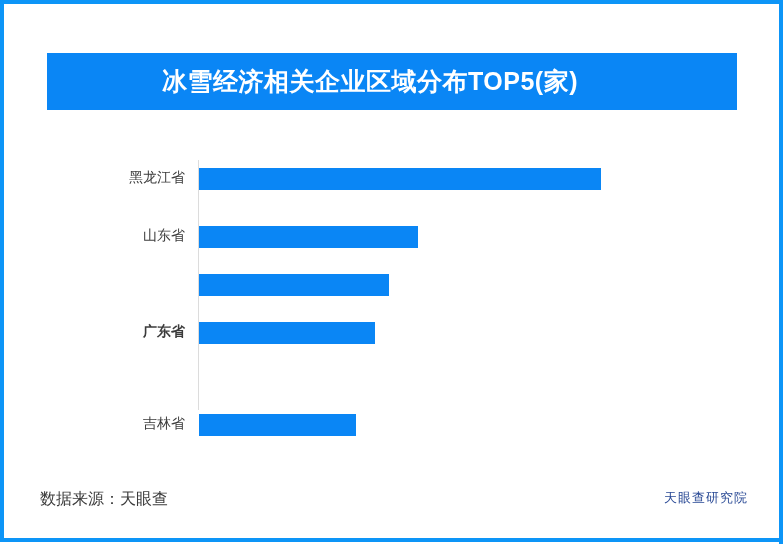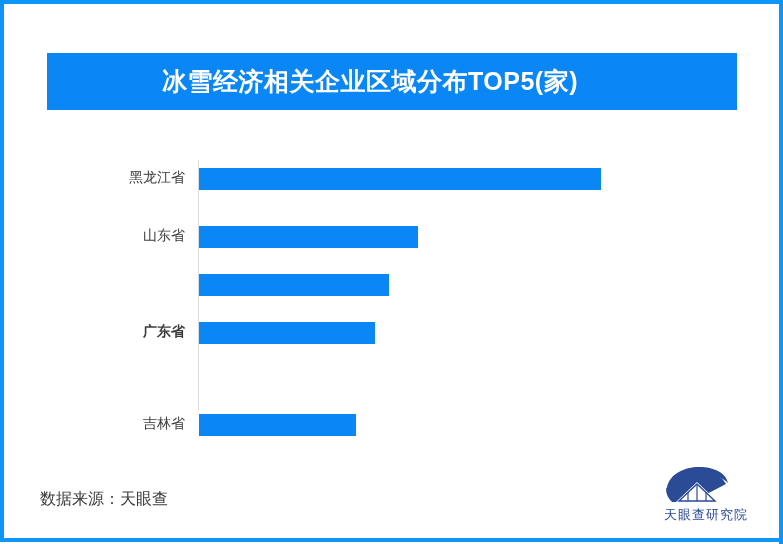--- a/index.html
+++ b/index.html
@@ -105,21 +105,22 @@
     text-align: center;
   }
 
   #logo {
     position: absolute;
     left: 664px;
     top: 466px;
     width: 84px;
     height: 62px;
     display: flex;
-    flex-direction: column;
+    flex-direction: row;
+    align-items: center;
   }
   #logo-mark {
     width: 66px;
     height: 38px;
   }
   #logo-text {
     margin-top: 2px;
     font-size: 13px;
     color: #2b4b96;
     letter-spacing: 1px;

